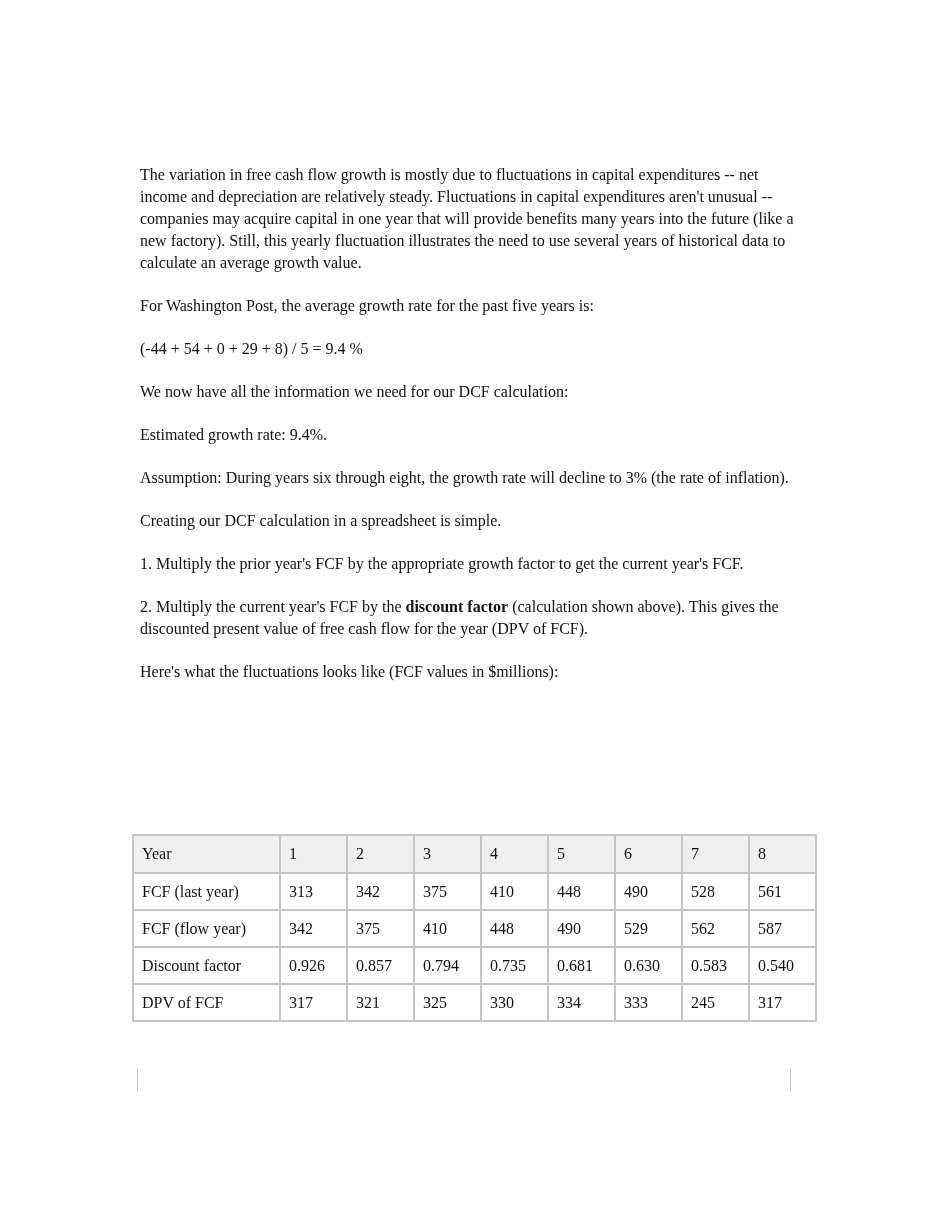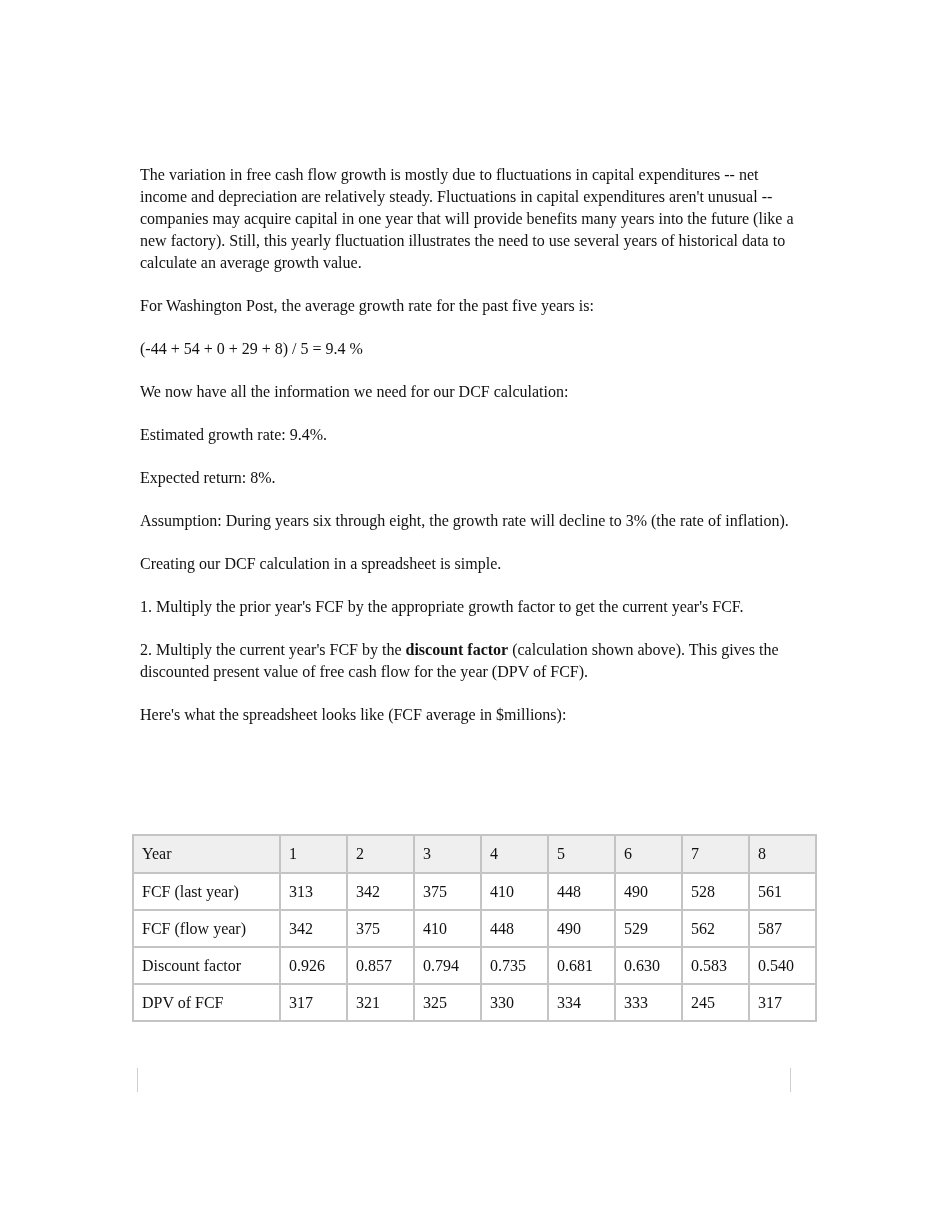--- a/index.html
+++ b/index.html
@@ -73,26 +73,25 @@
   </style>
 </head>
 <body>
 
 <div class="page">
   <p>The variation in free cash flow growth is mostly due to fluctuations in capital expenditures -- net income and depreciation are relatively steady. Fluctuations in capital expenditures aren't unusual -- companies may acquire capital in one year that will provide benefits many years into the future (like a new factory). Still, this yearly fluctuation illustrates the need to use several years of historical data to calculate an average growth value.</p>
   <p>For Washington Post, the average growth rate for the past five years is:</p>
   <p>(-44 + 54 + 0 + 29 + 8) / 5 = 9.4 %</p>
   <p>We now have all the information we need for our DCF calculation:</p>
   <p>Estimated growth rate: 9.4%.</p>
-  <p>Expected return: 8%.</p>
   <p>Assumption: During years six through eight, the growth rate will decline to 3% (the rate of inflation).</p>
   <p>Creating our DCF calculation in a spreadsheet is simple.</p>
   <p>1. Multiply the prior year's FCF by the appropriate growth factor to get the current year's FCF.</p>
   <p><span>2. Multiply the current year's FCF by the </span><b>discount factor</b><span> (calculation shown above). This gives the discounted present value of free cash flow for the year (DPV of FCF).</span></p>
-  <p>Here's what the spreadsheet looks like (FCF average in $millions):</p>
+  <p>Here's what the fluctuations looks like (FCF values in $millions):</p>
 </div>
 
 <div class="table-wrap">
   <table>
     <colgroup>
       <col class="c0">
         <col class="cn">
         <col class="cn">
         <col class="cn">
         <col class="cn">

